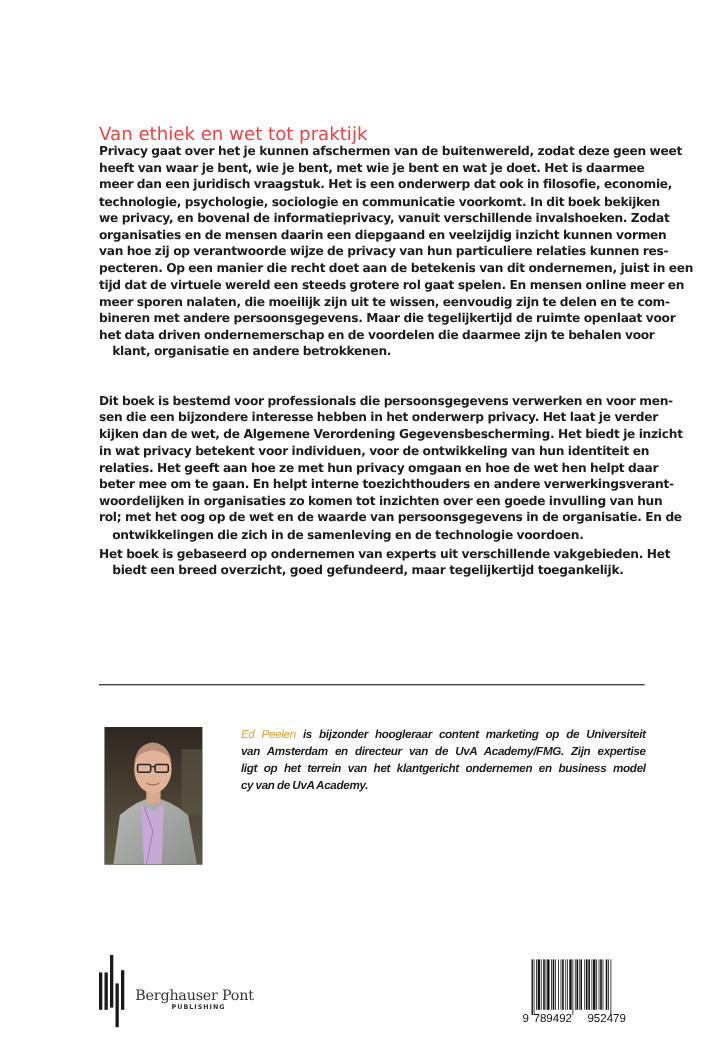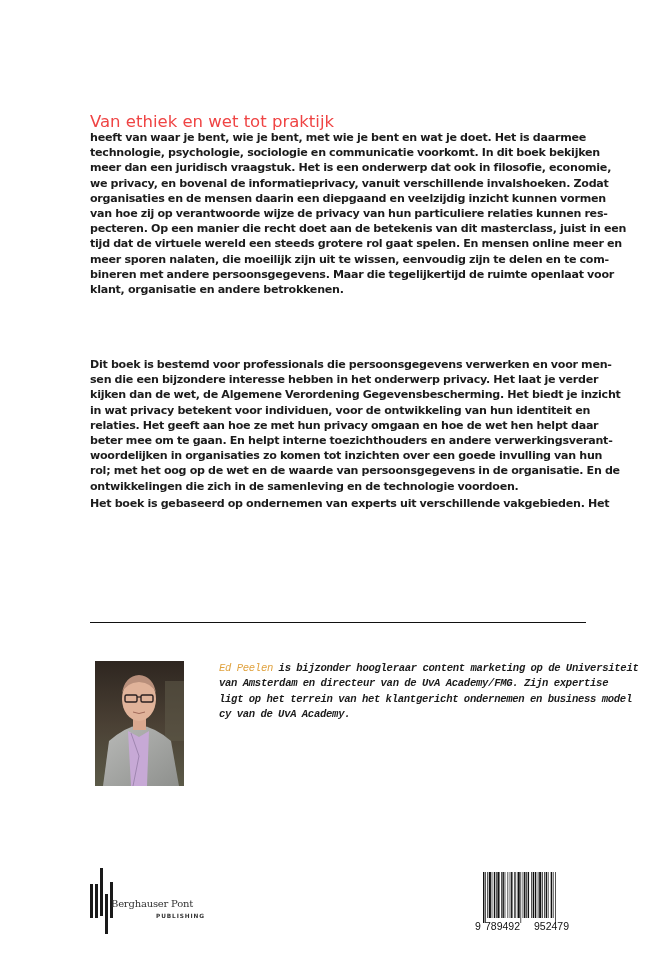--- a/index.html
+++ b/index.html
@@ -47,20 +47,21 @@
       word-spacing: -0.3px;
     }
     .body-text .line {
       display: block;
       text-align: justify;
       text-align-last: justify;
       white-space: nowrap;
     }
     .body-text .line.last {
       text-align-last: left;
+      margin-left: 12px;
     }
     #para1 { top: 130px; }
     #para2 { top: 357px; }
     #para3 { top: 496px; }
 
     .rule {
       position: absolute;
       left: 90px;
       top: 622px;
       width: 496px;
@@ -77,21 +78,21 @@
       overflow: hidden;
       background: #3a3129;
     }
     .author-photo svg { display: block; }
 
     .bio {
       position: absolute;
       left: 219px;
       top: 661px;
       width: 368px;
-      font-family: Liberation Mono, monospace;
+      font-family: Liberation Sans, sans-serif;
       font-size: 10.6px;
       line-height: 15.3px;
       font-style: italic;
       font-weight: bold;
       color: #1c1c1c;
       letter-spacing: -0.3px;
       word-spacing: -0.5px;
     }
     .bio .line {
       display: block;
@@ -114,24 +115,24 @@
     }
     .publisher-mark {
       position: absolute;
       left: 0;
       top: 0;
       width: 30px;
       height: 66px;
     }
     .publisher-name {
       position: absolute;
-      left: 21px;
+      left: 33px;
       top: 30px;
       font-family: "DejaVu Serif", serif;
-      font-size: 10px;
+      font-size: 13px;
       color: #333;
       white-space: nowrap;
       letter-spacing: -0.2px;
     }
     .publisher-sub {
       position: absolute;
       left: 66px;
       top: 45px;
       font-family: "DejaVu Sans", sans-serif;
       font-size: 5.8px;
@@ -171,45 +172,48 @@
     .bd-right { left: 59px; }
   </style>
 </head>
 <body>
 
 <div class="page">
 
   <div class="heading">Van ethiek en wet tot praktijk</div>
 
   <div class="body-text" id="para1">
+      <span class="line">Privacy gaat over het je kunnen afschermen van de buitenwereld, zodat deze geen weet</span>
       <span class="line">heeft van waar je bent, wie je bent, met wie je bent en wat je doet. Het is daarmee</span>
+      <span class="line">meer dan een juridisch vraagstuk. Het is een onderwerp dat ook in filosofie, economie,</span>
       <span class="line">technologie, psychologie, sociologie en communicatie voorkomt. In dit boek bekijken</span>
-      <span class="line">meer dan een juridisch vraagstuk. Het is een onderwerp dat ook in filosofie, economie,</span>
       <span class="line">we privacy, en bovenal de informatieprivacy, vanuit verschillende invalshoeken. Zodat</span>
       <span class="line">organisaties en de mensen daarin een diepgaand en veelzijdig inzicht kunnen vormen</span>
       <span class="line">van hoe zij op verantwoorde wijze de privacy van hun particuliere relaties kunnen res-</span>
-      <span class="line">pecteren. Op een manier die recht doet aan de betekenis van dit masterclass, juist in een</span>
+      <span class="line">pecteren. Op een manier die recht doet aan de betekenis van dit ondernemen, juist in een</span>
       <span class="line">tijd dat de virtuele wereld een steeds grotere rol gaat spelen. En mensen online meer en</span>
       <span class="line">meer sporen nalaten, die moeilijk zijn uit te wissen, eenvoudig zijn te delen en te com-</span>
       <span class="line">bineren met andere persoonsgegevens. Maar die tegelijkertijd de ruimte openlaat voor</span>
+      <span class="line">het data driven ondernemerschap en de voordelen die daarmee zijn te behalen voor</span>
       <span class="line last">klant, organisatie en andere betrokkenen.</span>
     </div>
   <div class="body-text" id="para2">
       <span class="line">Dit boek is bestemd voor professionals die persoonsgegevens verwerken en voor men-</span>
       <span class="line">sen die een bijzondere interesse hebben in het onderwerp privacy. Het laat je verder</span>
       <span class="line">kijken dan de wet, de Algemene Verordening Gegevensbescherming. Het biedt je inzicht</span>
       <span class="line">in wat privacy betekent voor individuen, voor de ontwikkeling van hun identiteit en</span>
       <span class="line">relaties. Het geeft aan hoe ze met hun privacy omgaan en hoe de wet hen helpt daar</span>
       <span class="line">beter mee om te gaan. En helpt interne toezichthouders en andere verwerkingsverant-</span>
       <span class="line">woordelijken in organisaties zo komen tot inzichten over een goede invulling van hun</span>
       <span class="line">rol; met het oog op de wet en de waarde van persoonsgegevens in de organisatie. En de</span>
       <span class="line last">ontwikkelingen die zich in de samenleving en de technologie voordoen.</span>
     </div>
   <div class="body-text" id="para3">
       <span class="line">Het boek is gebaseerd op ondernemen van experts uit verschillende vakgebieden. Het</span>
+      <span class="line last">biedt een breed overzicht, goed gefundeerd, maar tegelijkertijd toegankelijk.</span>
     </div>
 
   <div class="rule"></div>
 
   <div class="author-photo">
     <svg width="89" height="125" viewBox="0 0 89 125">
       <defs>
         <linearGradient id="bg" x1="0" y1="0" x2="0" y2="1">
           <stop offset="0" stop-color="#2e2620"></stop>
           <stop offset="0.5" stop-color="#4a4034"></stop>

